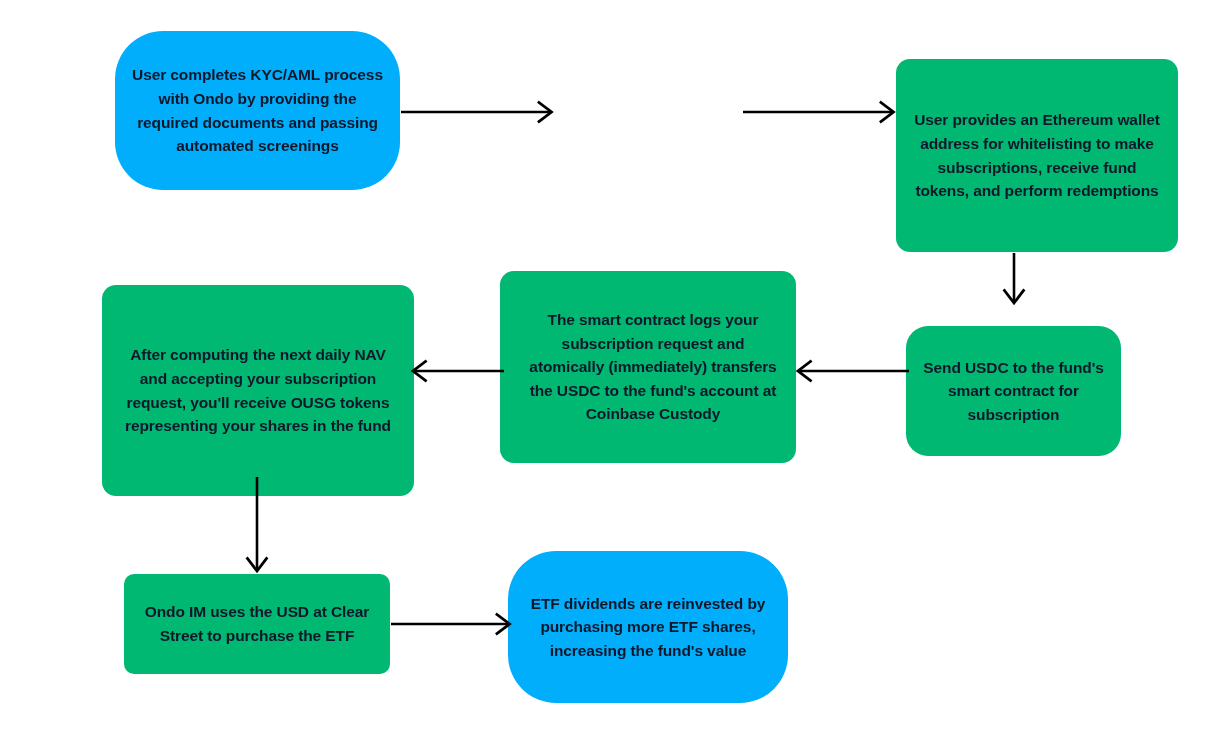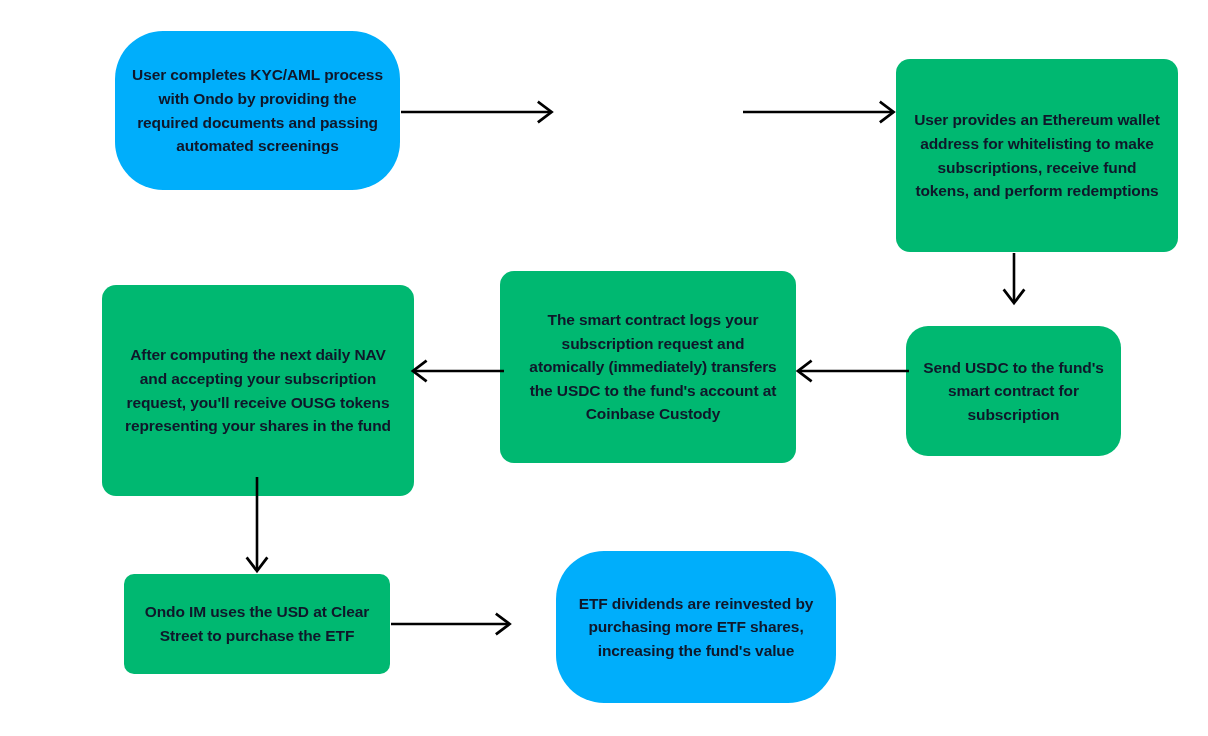--- a/index.html
+++ b/index.html
@@ -75,21 +75,21 @@
   </div>
 
   <div class="node green r-med" style="left:102px; top:265px; width:312px; height:211px;margin-top:20px;">
     <span class="label">After computing the next daily NAV and accepting your subscription request, you'll receive OUSG tokens representing your shares in the fund</span>
   </div>
 
   <div class="node green r-small" style="left:124px; top:574px; width:266px; height:100px;justify-content:center;">
     <span class="label">Ondo IM uses the USD at Clear Street to purchase the ETF</span>
   </div>
 
-  <div class="node blue r-pill" style="left:508px; top:551px; width:280px; height:152px;margin-left:48px;">
+  <div class="node blue r-pill" style="left:508px; top:551px; width:280px; height:152px;">
     <span class="label">ETF dividends are reinvested by purchasing more ETF shares, increasing the fund's value</span>
   </div>
 
   <div class="arrow" style="left:401px; top:100px; width:156px; height:24px;">
     <svg width="156" height="24" viewBox="0 0 156 24">
       <path d="M0 12 L149 12" stroke="#000" stroke-width="2.6" fill="none"></path>
       <path d="M138 2.5 L150.5 12 L138 21.5" stroke="#000" stroke-width="2.8" fill="none" stroke-linecap="square" stroke-linejoin="miter"></path>
     </svg>
   </div>
 

